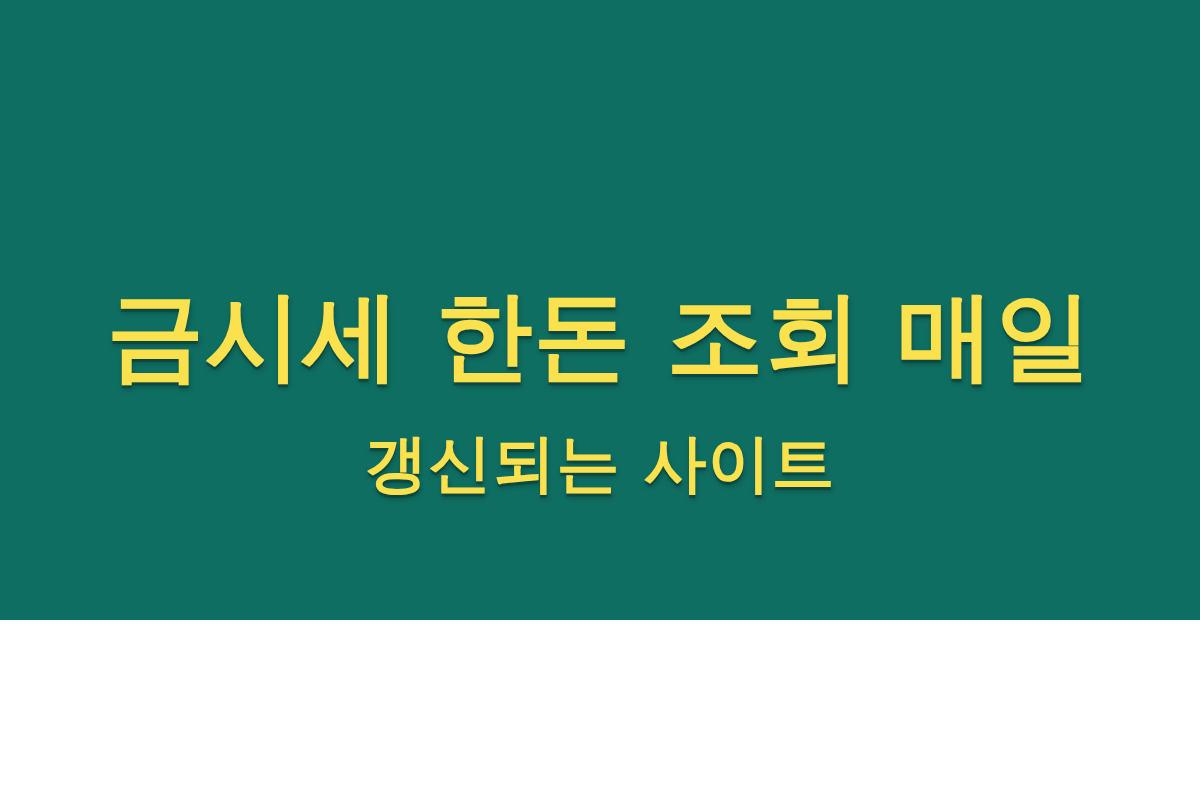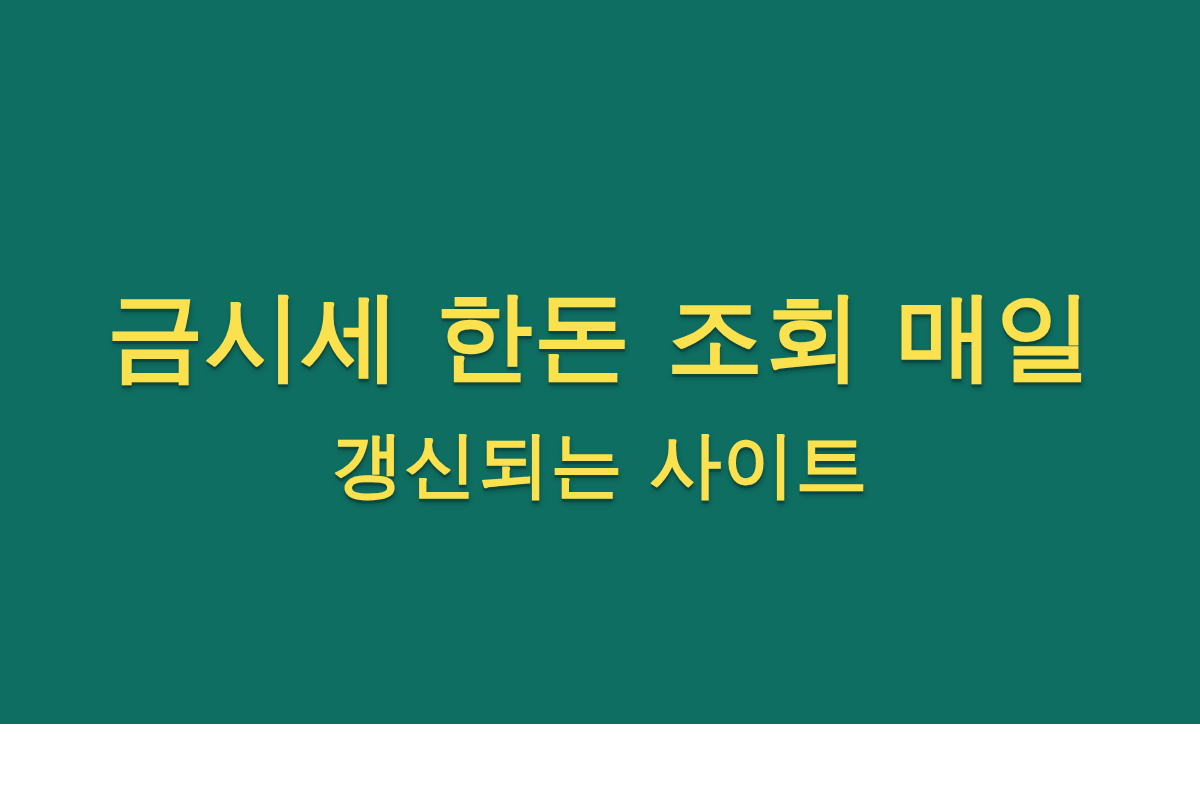--- a/index.html
+++ b/index.html
@@ -10,21 +10,21 @@
   body {
     width: 1200px;
     height: 800px;
     overflow: hidden;
     font-family: "Liberation Sans", sans-serif;
   }
 
   #banner {
     position: relative;
     width: 1200px;
-    height: 724px;
+    height: 620px;
     background: #0F6E62;
     display: flex;
     align-items: center;
     justify-content: center;
     box-sizing: border-box;
   }
 
   #headline {
     position: absolute;
     left: 0;
@@ -51,21 +51,21 @@
     text-shadow:
       0 3px 0 rgba(9, 60, 53, 0.55),
       1px 4px 5px rgba(7, 48, 43, 0.45);
   }
 
   .headline-line.line-1 {
     font-size: 97px;
   }
 
   .headline-line.line-2 {
-    font-size: 72px;
+    font-size: 63px;
   }
 </style>
 </head>
 <body>
 
 <div id="banner" style="background: rgb(15, 110, 98);">
 
   <div id="headline">
 
     <span class="headline-line line-1" style="color: rgb(251, 225, 78);">금시세 한돈 조회 매일</span>

